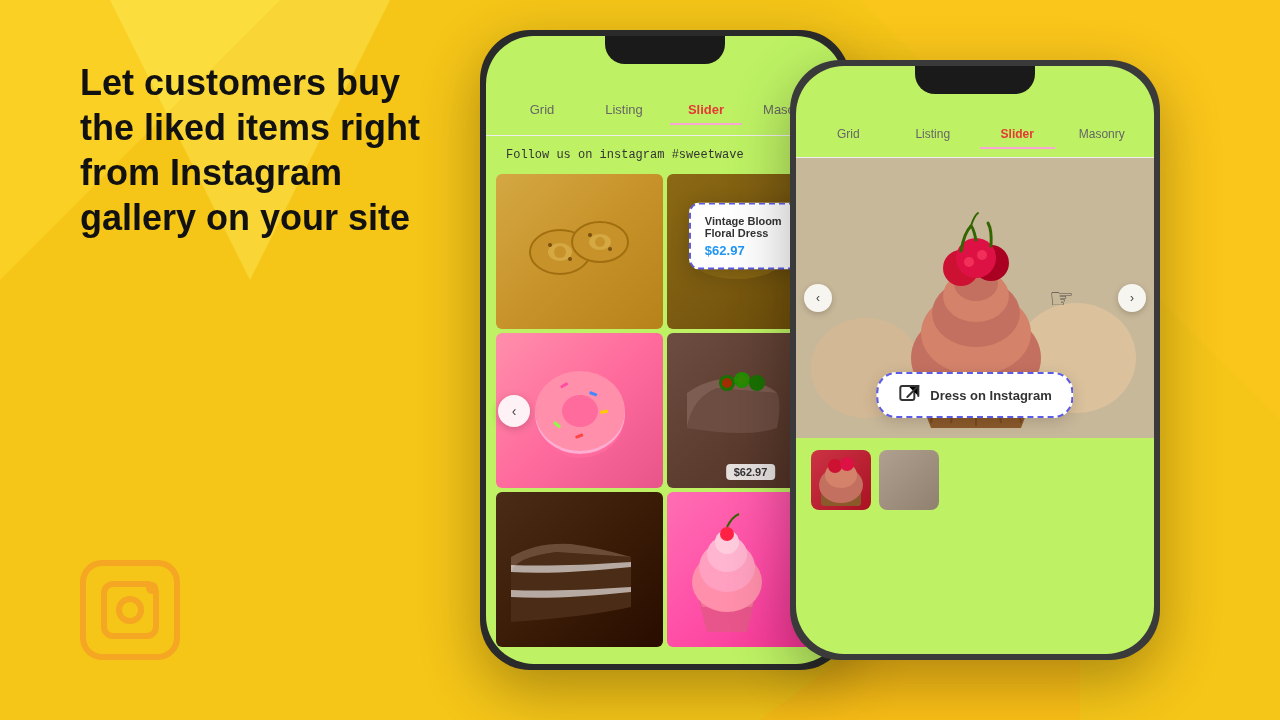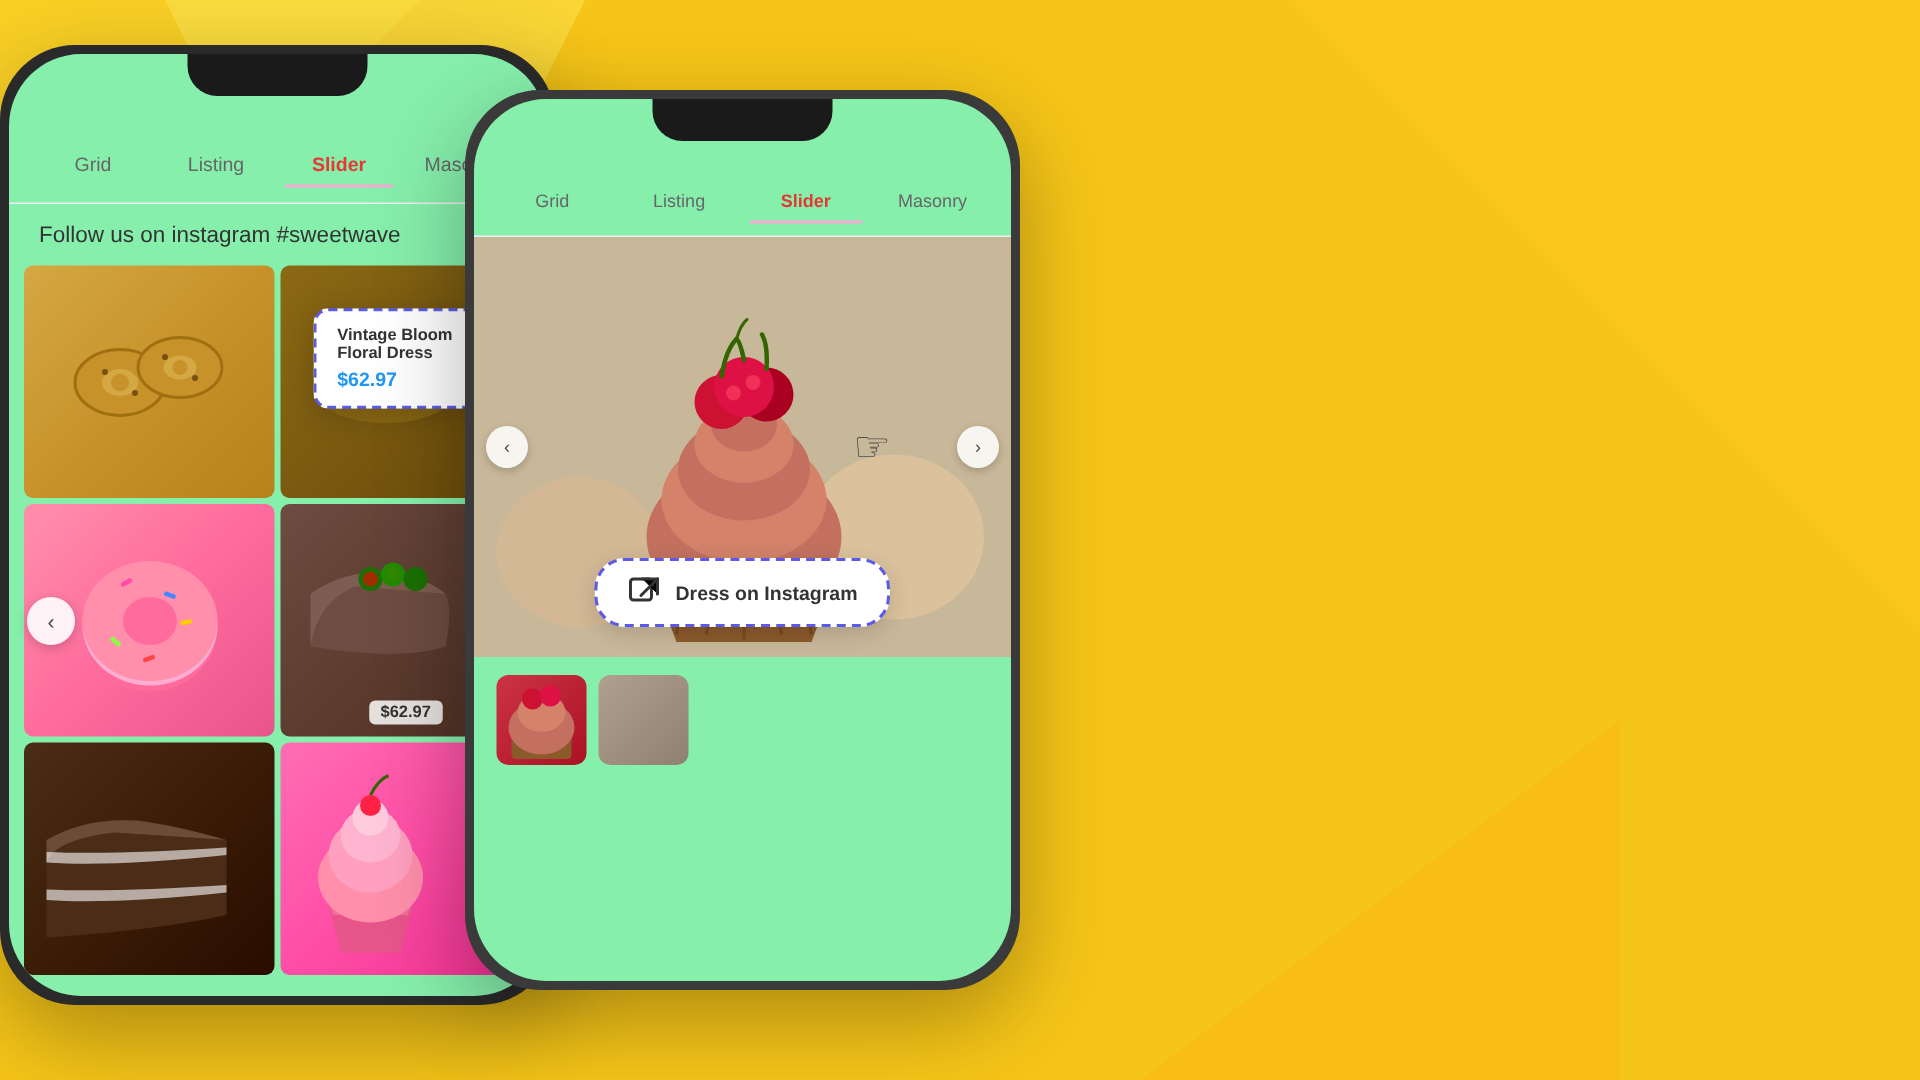--- a/index.html
+++ b/index.html
@@ -170,21 +170,21 @@
       z-index: 10;
     }
 
     
     .phone-screen {
       position: absolute;
       top: 0;
       left: 0;
       right: 0;
       bottom: 0;
-      background: #86efac;
+      background: #bef264;
       border-radius: 48px;
       overflow: hidden;
       margin: 6px;
     }
 
     
     .tabs {
       display: flex;
       padding: 60px 20px 10px;
       gap: 10px;
@@ -200,23 +200,24 @@
     }
     .tab.active {
       color: #e53935;
       border-bottom: 2px solid #f9a8d4;
       font-weight: 600;
     }
 
     
     .follow-text {
       padding: 12px 20px;
-      font-size: 15px;
+      font-size: 12px;
       color: #333;
       font-weight: 500;
+      font-family: Liberation Mono, monospace;
     }
 
     
     .image-grid {
       display: grid;
       grid-template-columns: 1fr 1fr;
       gap: 4px;
       padding: 0 10px;
       position: relative;
     }
@@ -415,20 +416,29 @@
 
 <div class="bg">
   <div class="bg-tri1"></div>
   <div class="bg-tri2"></div>
   <div class="bg-right"></div>
   <div class="bg-right2"></div>
 </div>
 
 <div class="container">
 
+  <div class="left-section">
+    <h1 class="hero-title">Let customers buy the liked items right from Instagram gallery on your site</h1>
+
+    <div class="instagram-icon-wrapper">
+      <div class="instagram-icon">
+        <div class="instagram-inner-circle"></div>
+      </div>
+    </div>
+  </div>
 
   <div class="right-section">
 
     <div class="phone phone-front">
       <div class="phone-screen">
 
         <div class="phone-notch"></div>
 
         <div class="tabs">
           <div class="tab">Grid</div>

